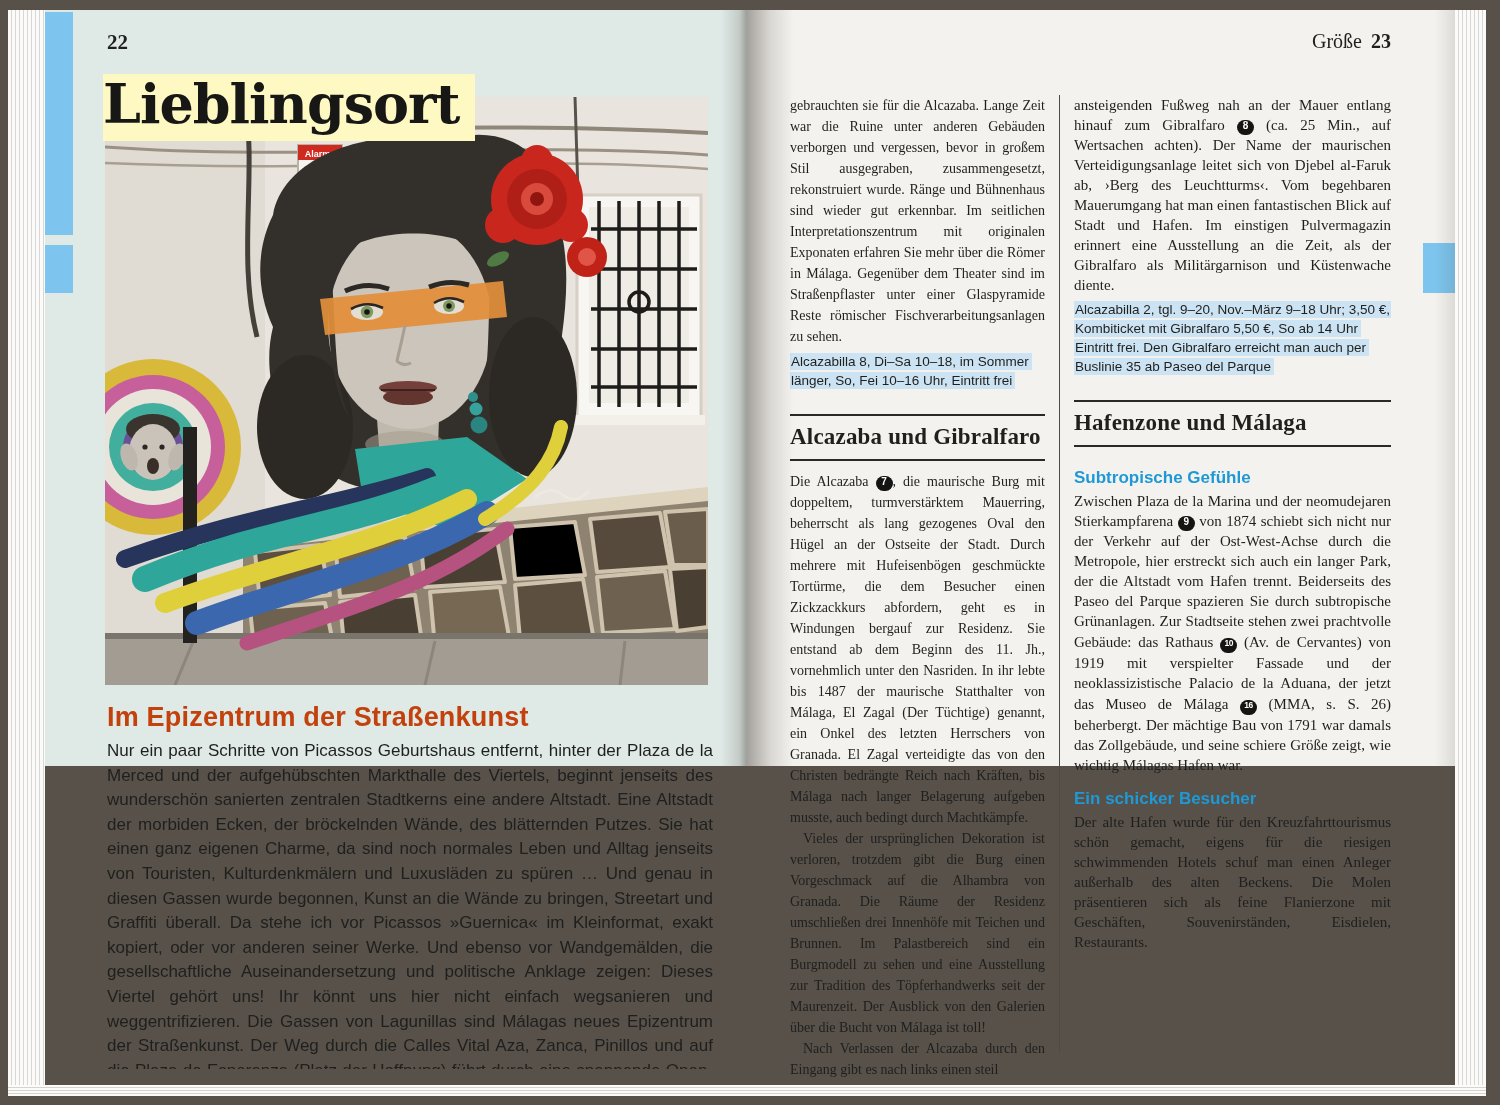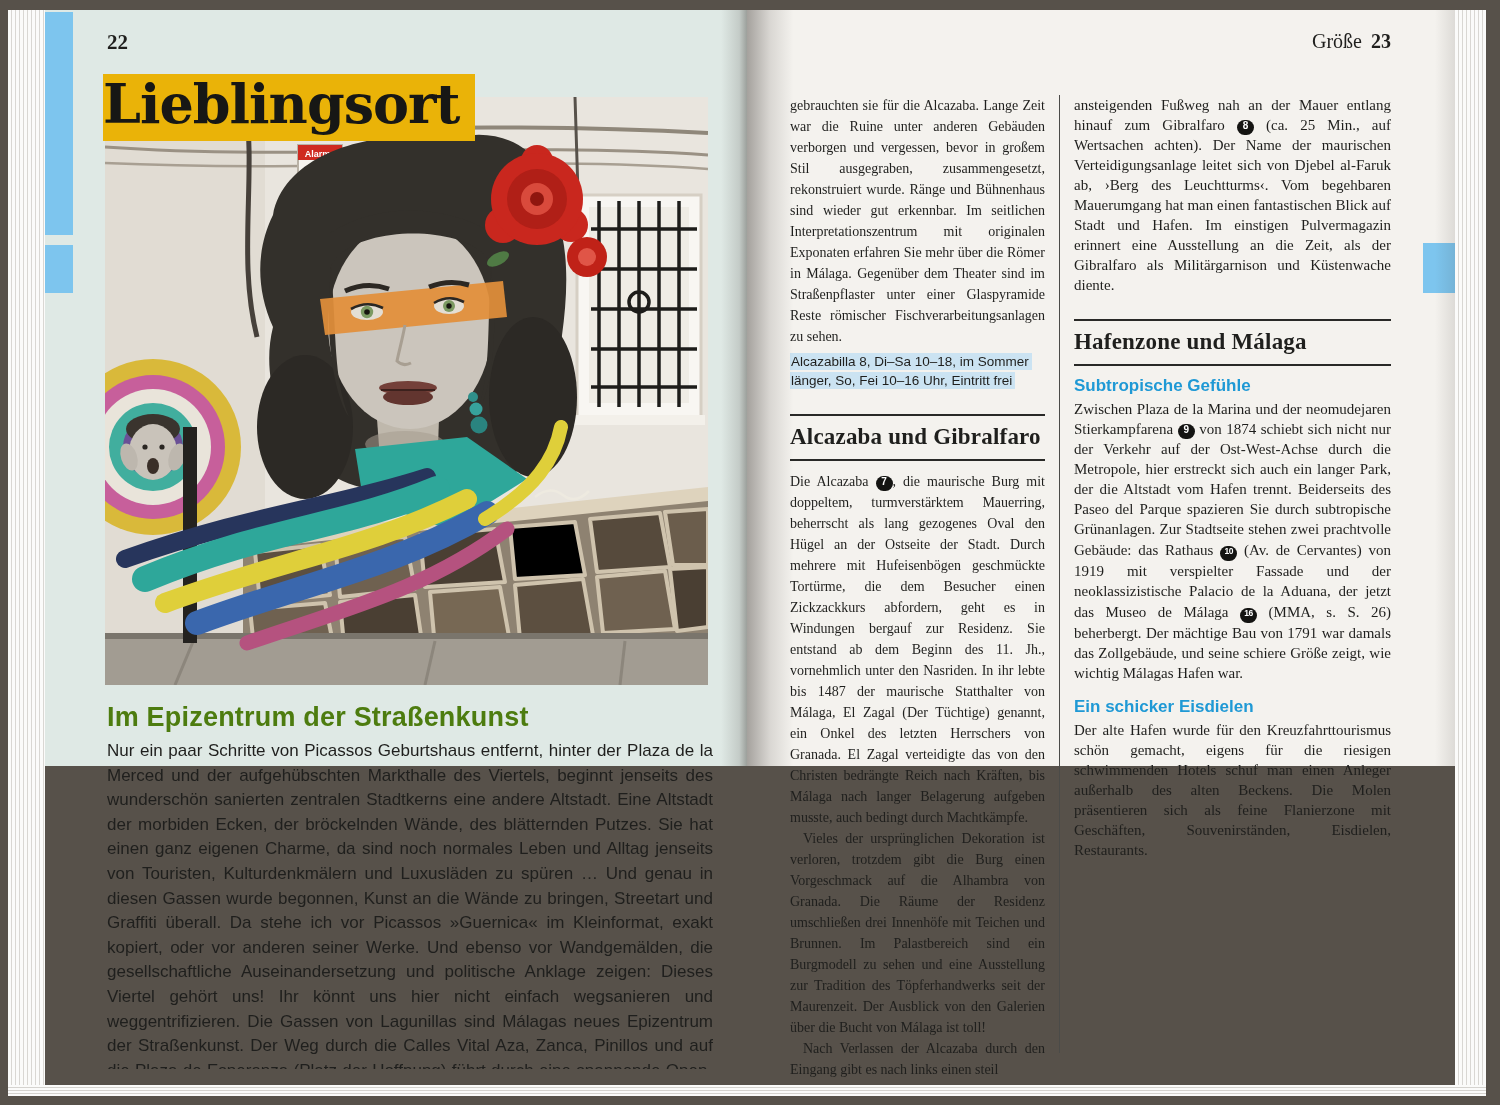--- a/index.html
+++ b/index.html
@@ -29,28 +29,28 @@
     background:linear-gradient(to right,rgba(55,50,45,.42) 0%,rgba(55,50,45,.14) 40%,rgba(55,50,45,0) 80%);pointer-events:none;z-index:9;}
   .page-right::after{content:"";position:absolute;right:0;top:0;bottom:0;width:20px;
     background:linear-gradient(to left,rgba(55,50,45,.12),rgba(55,50,45,0));pointer-events:none;z-index:9;}
   
   .tab{position:absolute;background:#7dc5ee;}
   .tab-a{left:0;top:2px;width:28px;height:223px;}
   .tab-b{left:0;top:235px;width:28px;height:48px;}
   .pagenum-left{position:absolute;left:62px;top:20px;font:700 21px "Liberation Serif",serif;}
   .headline{
     position:absolute;left:58px;top:64px;z-index:2;
-    background:#eab308;padding:2px 16px 8px 0;
+    background:#fef9c3;padding:2px 16px 8px 0;
     font:700 54px/1.05 "DejaVu Serif",serif;letter-spacing:-1px;color:#171715;
   }
   .photo{position:absolute;left:60px;top:87px;width:603px;height:588px;overflow:hidden;z-index:1;}
   .photo svg{display:block;width:100%;height:100%;}
   .sec-head{
     position:absolute;left:62px;top:692px;width:610px;
-    font:700 27px "Liberation Sans",sans-serif;color:#4d7c0f;letter-spacing:.2px;
+    font:700 27px "Liberation Sans",sans-serif;color:#c2410c;letter-spacing:.2px;
   }
   .intro{
     position:absolute;left:62px;top:729px;width:606px;height:330px;overflow:hidden;
     font:17px/24.6px "Liberation Sans",sans-serif;text-align:justify;hyphens:auto;
   }
   .intro p{margin:0;}
   
   .running-head{position:absolute;right:64px;top:20px;font:20px "Liberation Serif",serif;}
   .running-head .pn{font-weight:700;margin-left:9px;}
   .col{position:absolute;top:85px;height:995px;overflow:hidden;text-align:justify;hyphens:auto;}
@@ -61,21 +61,21 @@
   .b{font-weight:400;}
   .divider{position:absolute;left:312px;top:85px;width:1px;height:958px;background:#4b4b48;}
   .infobox{margin:5px 0 0;font:13.5px/19px "Liberation Sans",sans-serif;text-align:left;}
   .hl{background:#cbe3f2;-webkit-box-decoration-break:clone;box-decoration-break:clone;padding:1px 3px 1px 1px;}
   .rulehead{
     margin-top:24px;margin-bottom:10px;border-top:2px solid #29292:7;
     border-top:2px solid #292927;border-bottom:2px solid #292927;
     padding:8px 0 9px;font:700 23px "Liberation Serif",serif;text-align:left;letter-spacing:.2px;
   }
   .cyanhead{margin:14px 0 3px;font:700 17px "Liberation Sans",sans-serif;color:#1f99d5;text-align:left;}
-  .cyanhead.first{margin-top:10px;}
+  .cyanhead.first{margin-top:21px;}
   
   .badge{
     display:inline-block;min-width:15px;height:15px;line-height:15.5px;border-radius:9px;
     background:#141412;color:#fff;font:700 10px "Liberation Sans",sans-serif;
     text-align:center;vertical-align:1px;padding:0 1px;
   }
   .badge.wide{font-size:8.5px;letter-spacing:-.5px;margin-top:7px;}
   .tab-right{left:676px;top:233px;width:32px;height:50px;}
 </style>
 </head>
@@ -259,25 +259,26 @@
         <p class="para"><span>Die </span><span class="b">Alcazaba</span><span> </span><span class="badge">7</span><span>, die maurische Burg mit doppeltem, turmverstärktem Mauerring, beherrscht als lang gezogenes Oval den Hügel an der Ostseite der Stadt. Durch mehrere mit Hufeisenbögen geschmückte Tortürme, die dem Besucher einen Zickzackkurs abfordern, geht es in Windungen bergauf zur Residenz. Sie entstand ab dem Beginn des 11. Jh., vornehmlich unter den Nasriden. In ihr lebte bis 1487 der maurische Statthalter von Málaga, El Zagal (Der Tüchtige) genannt, ein Onkel des letzten Herrschers von Granada. El Zagal verteidigte das von den Christen bedrängte Reich nach Kräften, bis Málaga nach langer Belagerung aufgeben musste, auch bedingt durch Machtkämpfe.</span></p>
         <p class="para ind"><span>Vieles der ursprünglichen Dekoration ist verloren, trotzdem gibt die Burg einen Vorgeschmack auf die Alhambra von Granada. Die Räume der Residenz umschließen drei Innenhöfe mit Teichen und Brunnen. Im Palastbereich sind ein Burgmodell zu sehen und eine Ausstellung zur Tradition des Töpferhandwerks seit der Maurenzeit. Der Ausblick von den Galerien über die Bucht von Málaga ist toll!</span></p>
         <p class="para ind"><span>Nach Verlassen der Alcazaba durch den Eingang gibt es nach links einen steil</span></p>
       </div>
   </div>
 
   <div class="col col2">
     <div>
         <p class="para"><span>ansteigenden Fußweg nah an der Mauer entlang hinauf zum </span><span class="b">Gibralfaro</span><span> </span><span class="badge">8</span><span> (ca. 25 Min., auf Wertsachen achten). Der Name der maurischen Verteidigungsanlage leitet sich von Djebel al-Faruk ab, ›Berg des Leuchtturms‹. Vom begehbaren Mauerumgang hat man einen fantastischen Blick auf Stadt und Hafen. Im einstigen Pulvermagazin erinnert eine Ausstellung an die Zeit, als der Gibralfaro als Militärgarnison und Küstenwache diente.</span></p>
       </div>
+    <div class="infobox"><span class="hl">Alcazabilla 2, tgl. 9–20, Nov.–März 9–18 Uhr; 3,50 €, Kombiticket mit Gibralfaro 5,50 €, So ab 14 Uhr Eintritt frei. Den Gibralfaro erreicht man auch per Buslinie 35 ab Paseo del Parque</span></div>
     <div class="rulehead">Hafenzone und Málaga</div>
     <div class="cyanhead first">Subtropische Gefühle</div>
     <div>
         <p class="para"><span>Zwischen Plaza de la Marina und der neomudejaren </span><span class="b">Stierkampfarena</span><span> </span><span class="badge">9</span><span> von 1874 schiebt sich nicht nur der Verkehr auf der Ost-West-Achse durch die Metropole, hier erstreckt sich auch ein langer Park, der die Altstadt vom Hafen trennt. Beiderseits des </span><span class="b">Paseo del Parque</span><span> spazieren Sie durch subtropische Grünanlagen. Zur Stadtseite stehen zwei prachtvolle Gebäude: das </span><span class="b">Rathaus</span><span> </span><span class="badge wide">10</span><span> (Av. de Cervantes) von 1919 mit verspielter Fassade und der neoklassizistische Palacio de la Aduana, der jetzt das </span><span class="b">Museo de Málaga</span><span> </span><span class="badge wide">16</span><span> (MMA, s. S. 26) beherbergt. Der mächtige Bau von 1791 war damals das Zollgebäude, und seine schiere Größe zeigt, wie wichtig Málagas Hafen war.</span></p>
       </div>
-    <div class="cyanhead">Ein schicker Eisdielen</div>
+    <div class="cyanhead">Ein schicker Besucher</div>
     <div>
         <p class="para"><span>Der alte Hafen wurde für den Kreuzfahrttourismus schön gemacht, eigens für die riesigen schwimmenden Hotels schuf man einen Anleger außerhalb des alten Beckens. Die Molen präsentieren sich als feine Flanierzone mit Geschäften, Souvenirständen, Eisdielen, Restaurants.</span></p>
       </div>
   </div>
 
   <div class="tab tab-right"></div>
 </div>
 
 </body></html>

